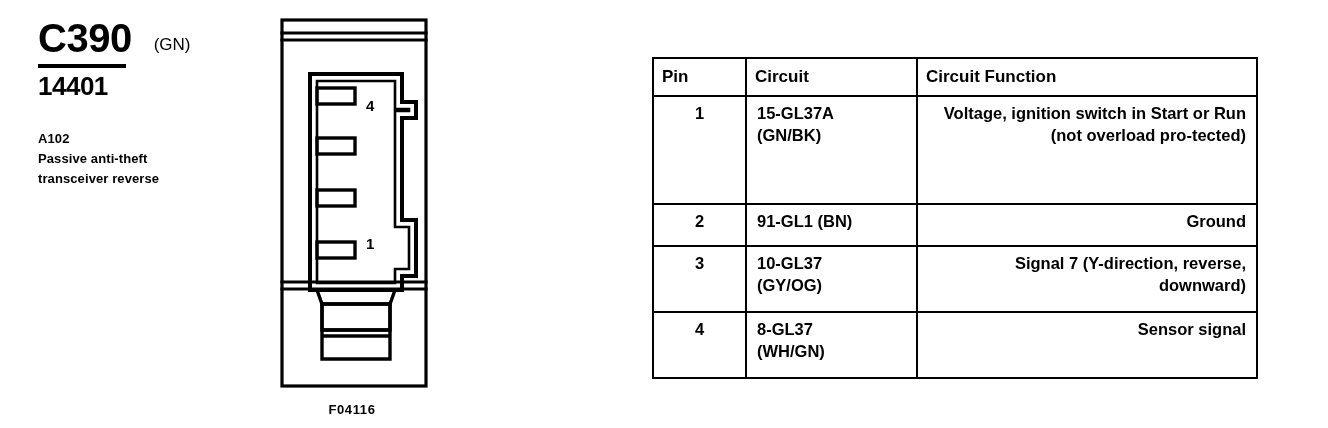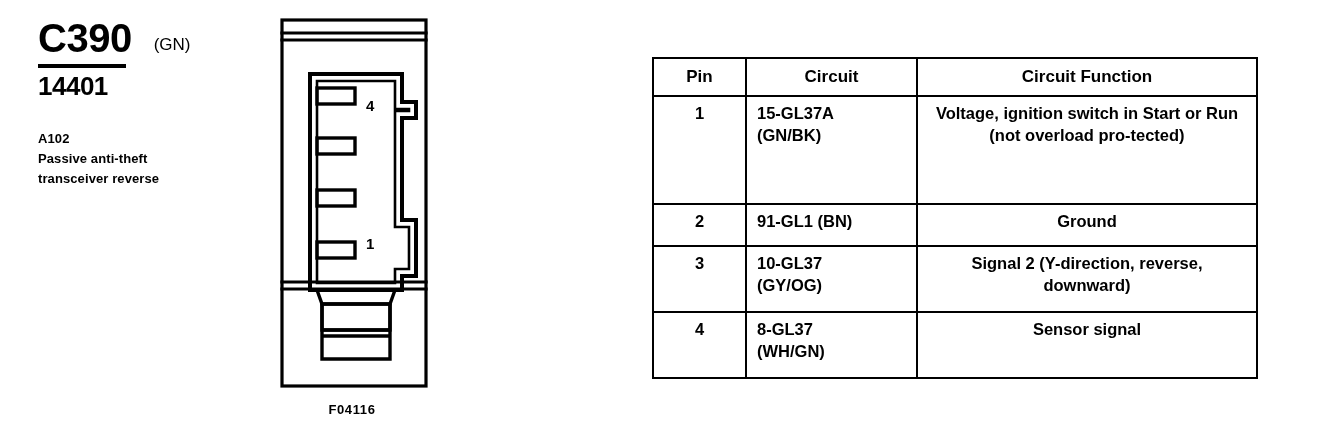--- a/index.html
+++ b/index.html
@@ -100,31 +100,31 @@
   }
   #pin-table td, #pin-table th {
     border: 2px solid #000;
     padding: 6px 10px;
     font-size: 16.5px;
     font-weight: bold;
     vertical-align: top;
     line-height: 1.32;
   }
   #pin-table thead th {
-    text-align: center;
+    text-align: left;
     vertical-align: middle;
-    padding: 7px 22px;
+    padding: 7px 8px;
     font-size: 17px;
   }
   .col-pin   { width: 93px; }
   .col-circ  { width: 171px; }
   .col-func  { width: auto; }
   .cell-pin  { text-align: center; }
   .cell-circ { text-align: left; }
-  .cell-func { text-align: center; }
+  .cell-func { text-align: right; }
   .row-tall  td { height: 94px; }
   .row-mid   td { height: 52px; }
   .row-short td { height: 28px; }
 </style>
 </head>
 <body>
 
 <div id="label-block">
   <div id="connector-code-row">
     <span id="connector-code">C390</span>
@@ -207,21 +207,21 @@
         <div>91-GL1 (BN)</div>
       </td>
       <td class="cell-func">Ground</td>
     </tr>
     <tr class="row-mid">
       <td class="cell-pin">3</td>
       <td class="cell-circ">
         <div>10-GL37</div>
         <div>(GY/OG)</div>
       </td>
-      <td class="cell-func">Signal 2 (Y-direction, reverse, downward)</td>
+      <td class="cell-func">Signal 7 (Y-direction, reverse, downward)</td>
     </tr>
     <tr class="row-mid">
       <td class="cell-pin">4</td>
       <td class="cell-circ">
         <div>8-GL37</div>
         <div>(WH/GN)</div>
       </td>
       <td class="cell-func">Sensor signal</td>
     </tr>
   </tbody>

